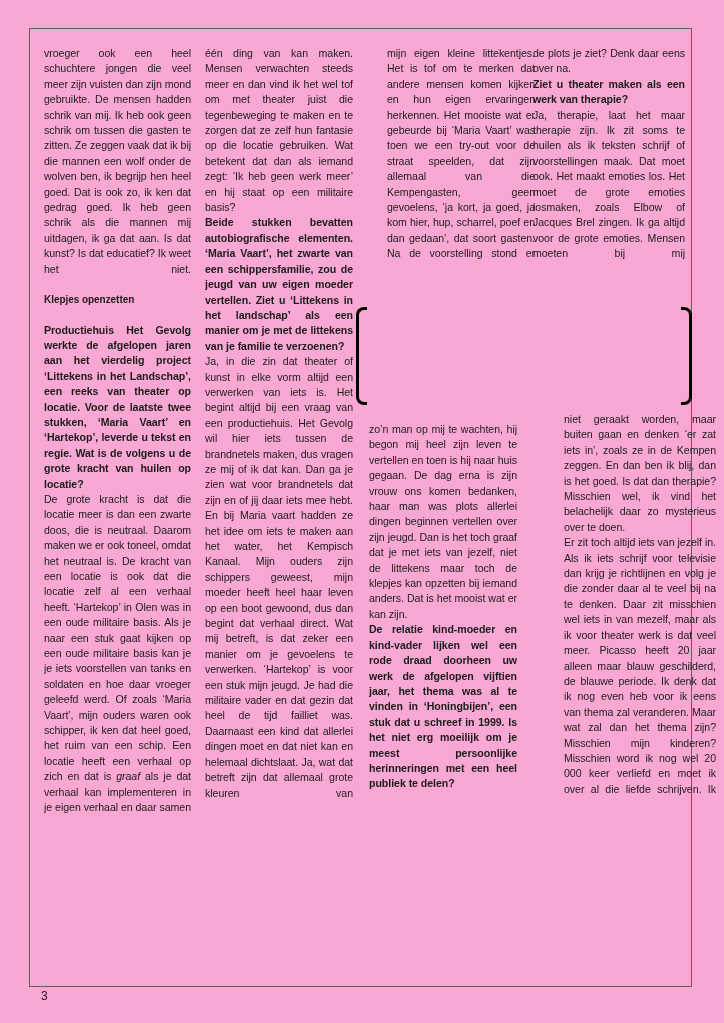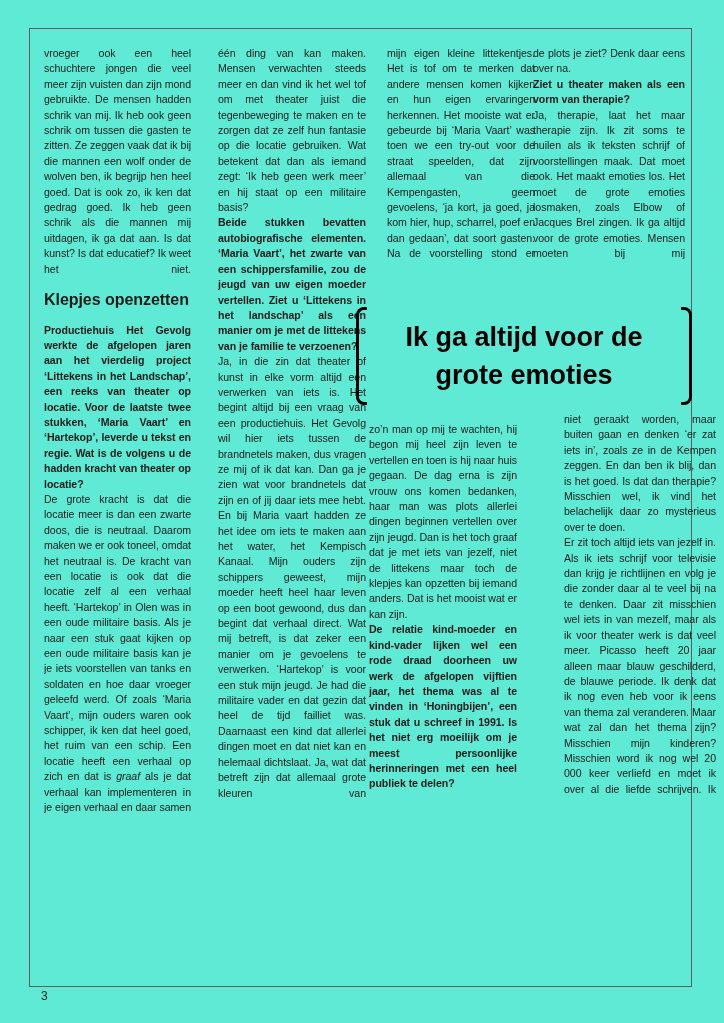--- a/index.html
+++ b/index.html
@@ -4,45 +4,45 @@
 <style>
   html,body{margin:0;padding:0;}
   body{
     width:724px;height:1023px;
     background:#ffffff;
     font-family:"Liberation Sans","DejaVu Sans",sans-serif;
     color:#1b1b1b;
     position:relative;
     overflow:hidden;
   }
-  .page{position:absolute;inset:0;background:#5eead4;text-decoration:underline;}
+  .page{position:absolute;inset:0;background:#f9a8d4;text-decoration:underline;}
   .border-box{
     position:absolute;left:29px;top:28px;width:663px;height:959px;
     border:1px solid #5f5f5f;
     box-sizing:border-box;
   }
   .col{
     position:absolute;
     font-size:10.6px;
     line-height:15.4px;
     text-align:justify;
     letter-spacing:-0.05px;
     overflow:hidden;
   }
   .col p{margin:0;padding:0;}
   .q{font-weight:bold;}
   .cont{text-align-last:justify;}
   .heading{
     font-weight:bold;
-    font-size:16px;
+    font-size:10px;
     margin:15px 0 15px 0 !important;
     text-align:left;
   }
   .col-1{left:44px;top:46px;width:147px;height:934px;}
-  .col-2{left:218px;top:46px;width:148px;height:934px;}
+  .col-2{left:205px;top:46px;width:148px;height:934px;}
   .col-3a{left:387px;top:46px;width:148px;height:256px;}
   .col-3b{left:369px;top:422px;width:148px;height:566px;}
   .col-4a{left:533px;top:46px;width:152px;height:256px;}
   .col-4b{left:564px;top:412px;width:152px;height:568px;}
   .pullquote{
     position:absolute;left:356px;top:299px;width:336px;height:114px;
     display:flex;align-items:center;justify-content:space-between;
   }
   .bracket{
     width:11px;height:98px;
@@ -69,51 +69,47 @@
 </head>
 <body>
 
 <div class="page">
 
   <div class="border-box"></div>
 
   <div class="col col-1">
     <p class="cont">vroeger ook een heel schuchtere jongen die veel meer zijn vuisten dan zijn mond gebruikte. De mensen hadden schrik van mij. Ik heb ook geen schrik om tussen die gasten te zitten. Ze zeggen vaak dat ik bij die mannen een wolf onder de wolven ben, ik begrijp hen heel goed. Dat is ook zo, ik ken dat gedrag goed. Ik heb geen schrik als die mannen mij uitdagen, ik ga dat aan. Is dat kunst? Is dat educatief? Ik weet het niet.</p>
     <p class="heading">Klepjes openzetten</p>
-    <p class="q">Productiehuis Het Gevolg werkte de afgelopen jaren aan het vierdelig project ‘Littekens in het Landschap’, een reeks van theater op locatie. Voor de laatste twee stukken, ‘Maria Vaart’ en ‘Hartekop’, leverde u tekst en regie. Wat is de volgens u de hadden kracht van theater op locatie?</p>
+    <p class="q">Productiehuis Het Gevolg werkte de afgelopen jaren aan het vierdelig project ‘Littekens in het Landschap’, een reeks van theater op locatie. Voor de laatste twee stukken, ‘Maria Vaart’ en ‘Hartekop’, leverde u tekst en regie. Wat is de volgens u de grote kracht van huilen op locatie?</p>
     <p class="cont"><span>De grote kracht is dat die locatie meer is dan een zwarte doos, die is neutraal. Daarom maken we er ook toneel, omdat het neutraal is. De kracht van een locatie is ook dat die locatie zelf al een verhaal heeft. ‘Hartekop’ in Olen was in een oude militaire basis. Als je naar een stuk gaat kijken op een oude militaire basis kan je je iets voorstellen van tanks en soldaten en hoe daar vroeger geleefd werd. Of zoals ‘Maria Vaart’, mijn ouders waren ook schipper, ik ken dat heel goed, het ruim van een schip. Een locatie heeft een verhaal op zich en dat is </span><span class="it">graaf</span><span> als je dat verhaal kan implementeren in je eigen verhaal en daar samen</span></p>
   </div>
 
   <div class="col col-2">
     <p>één ding van kan maken. Mensen verwachten steeds meer en dan vind ik het wel tof om met theater juist die tegenbeweging te maken en te zorgen dat ze zelf hun fantasie op die locatie gebruiken. Wat betekent dat dan als iemand zegt: ‘Ik heb geen werk meer’ en hij staat op een militaire basis?</p>
     <p class="q">Beide stukken bevatten autobiografische elementen. ‘Maria Vaart’, het zwarte van een schippersfamilie, zou de jeugd van uw eigen moeder vertellen. Ziet u ‘Littekens in het landschap’ als een manier om je met de littekens van je familie te verzoenen?</p>
     <p class="cont">Ja, in die zin dat theater of kunst in elke vorm altijd een verwerken van iets is. Het begint altijd bij een vraag van een productiehuis. Het Gevolg wil hier iets tussen de brandnetels maken, dus vragen ze mij of ik dat kan. Dan ga je zien wat voor brandnetels dat zijn en of jij daar iets mee hebt. En bij Maria vaart hadden ze het idee om iets te maken aan het water, het Kempisch Kanaal. Mijn ouders zijn schippers geweest, mijn moeder heeft heel haar leven op een boot gewoond, dus dan begint dat verhaal direct. Wat mij betreft, is dat zeker een manier om je gevoelens te verwerken. ‘Hartekop’ is voor een stuk mijn jeugd. Je had die militaire vader en dat gezin dat heel de tijd failliet was. Daarnaast een kind dat allerlei dingen moet en dat niet kan en helemaal dichtslaat. Ja, wat dat betreft zijn dat allemaal grote kleuren van</p>
   </div>
 
   <div class="col col-3a">
     <p class="cont">mijn eigen kleine littekentjes. Het is tof om te merken dat andere mensen komen kijken en hun eigen ervaringen herkennen. Het mooiste wat er gebeurde bij ‘Maria Vaart’ was toen we een try-out voor de straat speelden, dat zijn allemaal van die Kempengasten, geen gevoelens, ‘ja kort, ja goed, ja kom hier, hup, scharrel, poef en dan gedaan’, dat soort gasten. Na de voorstelling stond er</p>
   </div>
 
   <div class="pullquote">
     <div class="bracket bracket-left"></div>
-    <div class="pq-text">
-      <div>Ik ga altijd voor de</div>
-      <div>grote emoties</div>
-    </div>
     <div class="bracket bracket-right"></div>
   </div>
 
   <div class="col col-3b">
     <p>zo’n man op mij te wachten, hij begon mij heel zijn leven te vertellen en toen is hij naar huis gegaan. De dag erna is zijn vrouw ons komen bedanken, haar man was plots allerlei dingen beginnen vertellen over zijn jeugd. Dan is het toch graaf dat je met iets van jezelf, niet de littekens maar toch de klepjes kan opzetten bij iemand anders. Dat is het mooist wat er kan zijn.</p>
-    <p class="q">De relatie kind-moeder en kind-vader lijken wel een rode draad doorheen uw werk de afgelopen vijftien jaar, het thema was al te vinden in ‘Honingbijen’, een stuk dat u schreef in 1991. Is het niet erg moeilijk om je meest persoonlijke herinneringen met een heel publiek te delen?</p>
+    <p class="q">De relatie kind-moeder en kind-vader lijken wel een rode draad doorheen uw werk de afgelopen vijftien jaar, het thema was al te vinden in ‘Honingbijen’, een stuk dat u schreef in 1999. Is het niet erg moeilijk om je meest persoonlijke herinneringen met een heel publiek te delen?</p>
   </div>
 
   <div class="col col-4a">
     <p>de plots je ziet? Denk daar eens over na.</p>
-    <p class="q">Ziet u theater maken als een vorm van therapie?</p>
+    <p class="q">Ziet u theater maken als een werk van therapie?</p>
     <p class="cont">Ja, therapie, laat het maar therapie zijn. Ik zit soms te huilen als ik teksten schrijf of voorstellingen maak. Dat moet ook. Het maakt emoties los. Het moet de grote emoties losmaken, zoals Elbow of Jacques Brel zingen. Ik ga altijd voor de grote emoties. Mensen moeten bij mij</p>
   </div>
 
   <div class="col col-4b">
     <p>niet geraakt worden, maar buiten gaan en denken ‘er zat iets in’, zoals ze in de Kempen zeggen. En dan ben ik blij, dan is het goed. Is dat dan therapie? Misschien wel, ik vind het belachelijk daar zo mysterieus over te doen.</p>
     <p class="cont">Er zit toch altijd iets van jezelf in. Als ik iets schrijf voor televisie dan krijg je richtlijnen en volg je die zonder daar al te veel bij na te denken. Daar zit misschien wel iets in van mezelf, maar als ik voor theater werk is dat veel meer. Picasso heeft 20 jaar alleen maar blauw geschilderd, de blauwe periode. Ik denk dat ik nog even heb voor ik eens van thema zal veranderen. Maar wat zal dan het thema zijn? Misschien mijn kinderen? Misschien word ik nog wel 20 000 keer verliefd en moet ik over al die liefde schrijven. Ik</p>
   </div>
 
   <div class="page-number">3</div>
 

